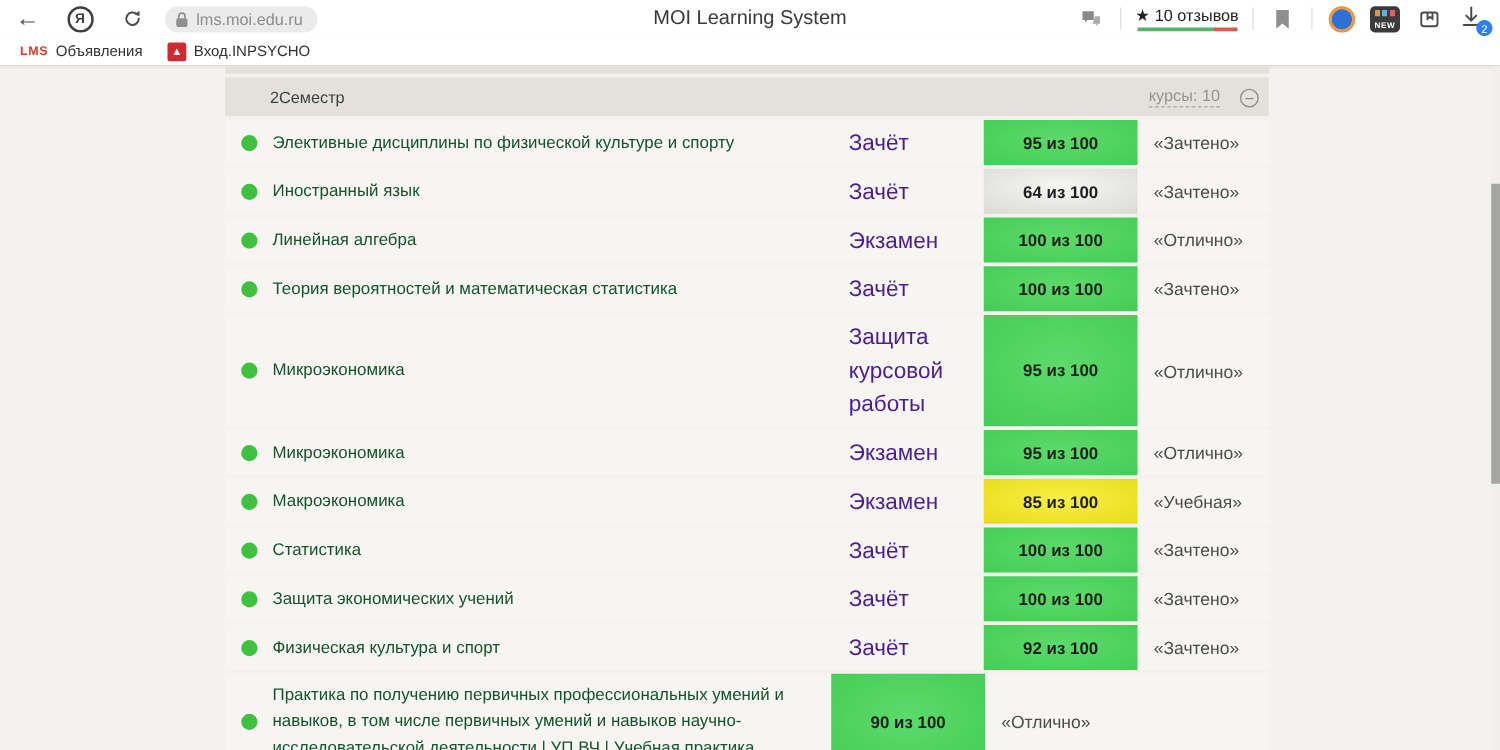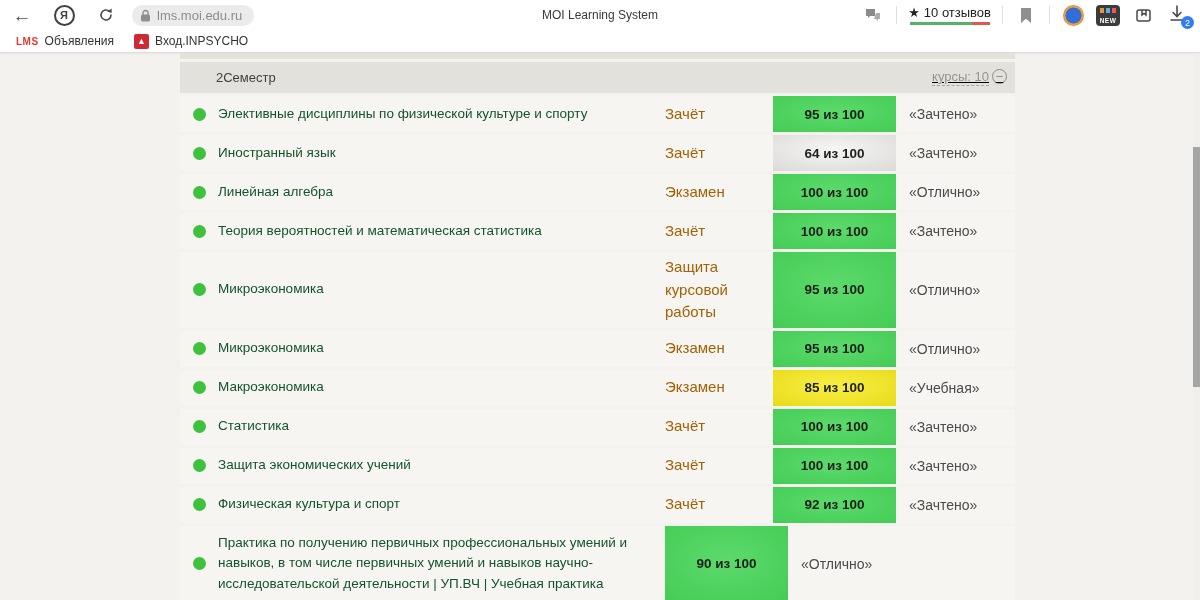--- a/index.html
+++ b/index.html
@@ -7,21 +7,21 @@
   .screen { position:relative; width:1200px; height:600px; background:#f3f2ee; overflow:hidden; }
 
   
   .topbar { position:relative; height:30px; background:#ffffff; display:flex; align-items:center; padding:0 10px; }
   .nav-group { display:flex; align-items:center; gap:18px; }
   .icon-btn { display:flex; align-items:center; justify-content:center; width:24px; height:24px; cursor:pointer; }
   .back-arrow { font-size:19px; color:#4a4a4a; line-height:1; }
   .ya-circle { width:21px; height:21px; border:2px solid #3f3f3f; border-radius:50%; display:flex; align-items:center; justify-content:center; font-size:11px; font-weight:bold; color:#3f3f3f; }
   .addr-pill { margin-left:14px; display:flex; align-items:center; gap:6px; background:#ebebeb; border-radius:12px; height:21px; padding:0 12px 0 8px; }
   .addr-url { font-size:13px; color:#8c8c8c; }
-  .tab-title { position:absolute; left:50%; top:0; height:30px; transform:translateX(-50%); display:flex; align-items:center; font-size:12px; color:#3a3a3a; }
+  .tab-title { position:absolute; left:50%; top:0; height:30px; transform:translateX(-50%); display:flex; align-items:center; font-size:16px; color:#3a3a3a; }
   .right-group { margin-left:auto; display:flex; align-items:center; gap:11px; }
   .vdiv { width:1px; height:18px; background:#dedede; }
   .rating { display:flex; flex-direction:column; align-items:center; gap:2px; cursor:pointer; }
   .rating-row { display:flex; align-items:center; gap:4px; font-size:13px; color:#222; }
   .rating-star { font-size:13px; color:#222; }
   .rating-bar { width:80px; height:3px; background:linear-gradient(to right, #55b365 0 77%, #e05a4b 77% 100%); }
   .ext-circle { width:21px; height:21px; border-radius:50%; background:radial-gradient(circle at 50% 50%, #2f6fd6 0 52%, #f0a43c 56%, #e8483c 100%); }
   .ext-new { width:24px; height:21px; background:#3b3b3b; border-radius:4px; position:relative; display:flex; align-items:flex-end; justify-content:center; }
   .ext-new .dots { position:absolute; top:3px; left:4px; right:4px; height:5px;
      background:linear-gradient(to right,#e8933c 0 4px,transparent 4px 6px,#5bb0e8 6px 10px,transparent 10px 12px,#e85b5b 12px 16px); }
@@ -36,31 +36,31 @@
   .bm-label { font-size:12px; color:#333; }
 
   
   .content { position:absolute; top:53px; left:0; right:0; bottom:0; }
   .grades-table { position:absolute; left:180px; width:835px; top:0; }
   .prev-row-tail { height:6px; background:#e2e1dc; margin-bottom:3px; }
 
   .sem-row { height:31px; background:#e2e1dc; display:flex; align-items:center; margin-bottom:3px; }
   .sem-num { margin-left:36px; font-size:13px; color:#3f3f3f; }
   .sem-name { font-size:13px; color:#3f3f3f; }
-  .sem-right { margin-left:auto; margin-right:8px; display:flex; align-items:flex-start; gap:3px;text-decoration:underline; }
+  .sem-right { margin-left:auto; margin-right:8px; display:flex; align-items:flex-end; gap:16px; }
   .courses-link { font-size:13px; color:#97948c; border-bottom:1px dashed #aaa79f; cursor:pointer; line-height:1.25; }
   .toggle-circle { width:15px; height:15px; border:1.5px solid #8d8a82; border-radius:50%; color:#8d8a82; font-size:13px; line-height:13px; display:flex; align-items:center; justify-content:center; cursor:pointer; }
   .sem-footer { margin-bottom:0; height:34px; }
 
   .course-row { display:flex; align-items:stretch; background:#f6f5f1; margin-bottom:3px; min-height:36px; }
   .cell-dot { width:38px; display:flex; align-items:center; justify-content:center; flex-shrink:0; }
   .dot { width:13px; height:13px; border-radius:50%; background:#3ec13e; }
   .cell-name { width:447px; display:flex; align-items:center; padding:7px 10px 7px 0; flex-shrink:0; }
   .course-link { font-size:13.5px; color:#14532d; text-decoration:none; line-height:1.55; cursor:pointer; }
-  .cell-type { width:108px; display:flex; align-items:center; font-size:15px; color:#a16207; line-height:1.5; flex-shrink:0; padding:4px 0; }
+  .cell-type { width:108px; display:flex; align-items:center; font-size:18px; color:#4c1d95; line-height:1.5; flex-shrink:0; padding:4px 0;margin-left:14px; }
   .badge { width:123px; flex-shrink:0; display:flex; align-items:center; justify-content:center; font-size:13.5px; font-weight:bold; color:#1e1e1e; }
   .badge.green { background:radial-gradient(ellipse 90% 90% at 50% 45%, #5cda6b 0%, #3fc951 100%); }
   .badge.yellow { background:radial-gradient(ellipse 90% 90% at 50% 45%, #f8ef46 0%, #e5d60f 100%); }
   .badge.gray { background:radial-gradient(ellipse 90% 90% at 50% 40%, #f6f6f4 0%, #d6d5d2 100%); }
   .cell-grade { flex:1; display:flex; align-items:center; padding-left:13px; font-size:14px; color:#4b4b4b; }
 
   
   .scrollbar-track { position:absolute; top:53px; right:0; width:7px; bottom:0; background:#f0efeb; }
   .scrollbar-thumb { position:absolute; top:147px; right:0; width:7px; height:240px; background:#a5a5a3; cursor:pointer; }
 </style>

